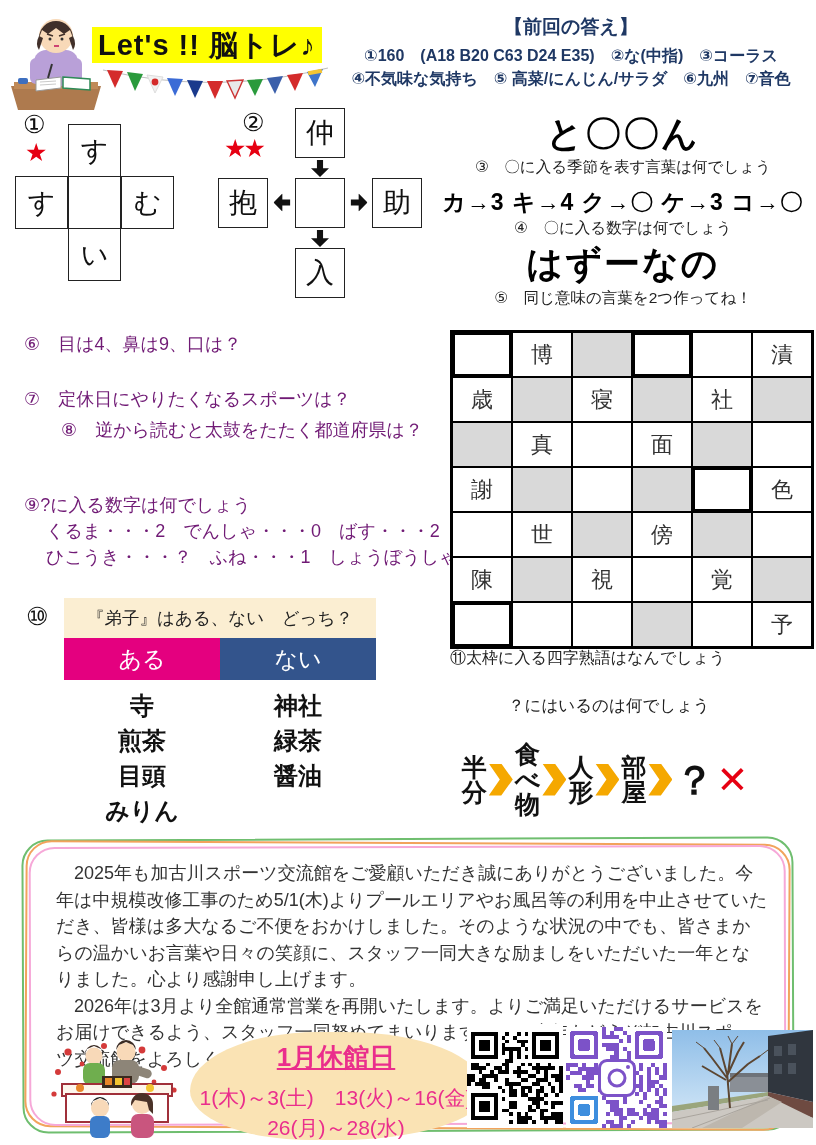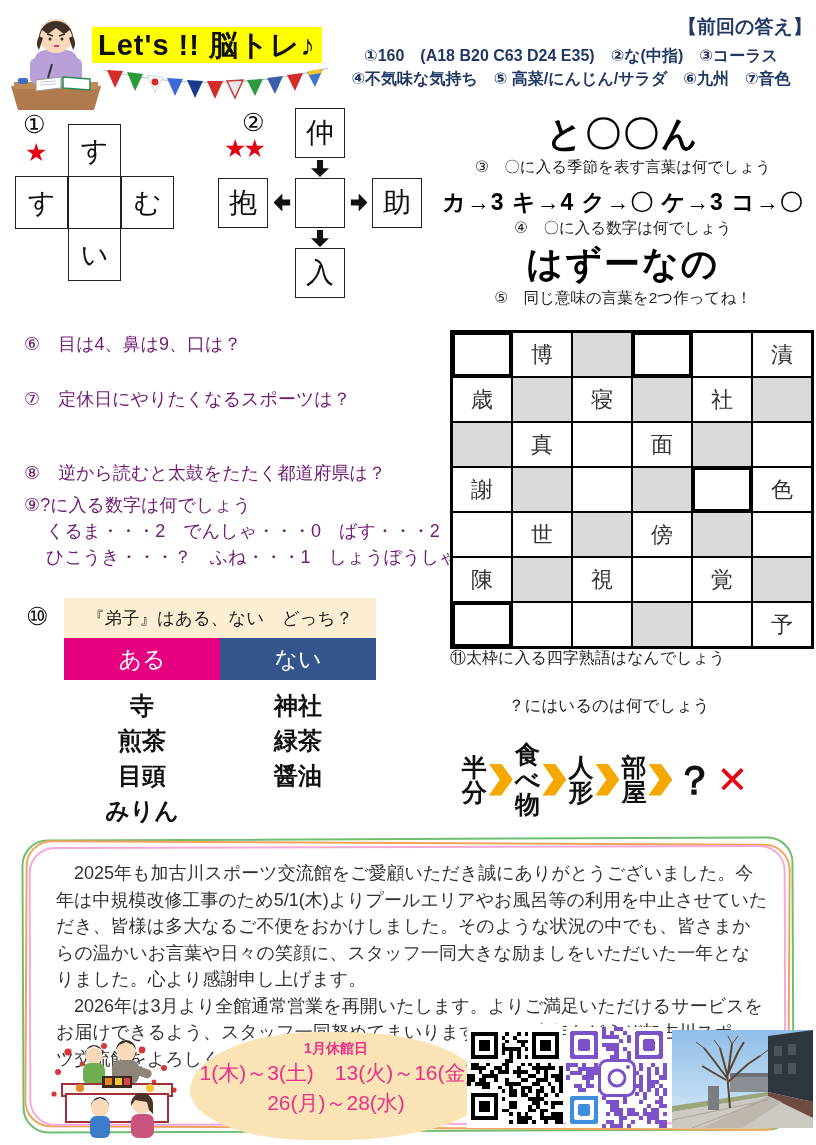--- a/index.html
+++ b/index.html
@@ -5,21 +5,21 @@
   html,body{margin:0;padding:0;background:#fff;}
   body{font-family:"Liberation Sans","DejaVu Sans",sans-serif;color:#111;}
   #page{position:relative;width:816px;height:1145px;background:#fff;overflow:hidden;margin:0 auto;}
 
   
   .person{position:absolute;left:6px;top:6px;width:100px;height:106px;}
   .title{position:absolute;left:92px;top:26px;font-size:29px;font-weight:bold;letter-spacing:1px;white-space:nowrap;}
   .title .hl{background:var(--yellow);padding:2px 6px;}
   .bunting{position:absolute;left:103px;top:66px;width:225px;height:42px;}
   .prev{position:absolute;left:330px;top:14px;width:482px;text-align:center;color:var(--navy);}
-  .prev-title{font-size:19px;font-weight:bold;margin-bottom:4px;text-align:right;}
+  .prev-title{font-size:19px;font-weight:bold;margin-bottom:4px;}
   .prev-line{font-size:16px;font-weight:bold;line-height:23px;white-space:nowrap;}
 
   
   .pz{position:absolute;}
   .pz-num{position:absolute;font-size:25px;}
   .pz-stars{position:absolute;color:var(--red);font-size:25px;letter-spacing:-3px;white-space:nowrap;}
   .cell{position:absolute;width:53px;height:53px;border:1.6px solid #222;box-sizing:border-box;
         display:flex;align-items:center;justify-content:center;font-size:27px;background:#fff;}
   .cell2{width:50px;height:50px;font-size:28px;}
   .barrow{position:absolute;width:18px;height:17px;background:#111;
@@ -75,21 +75,21 @@
   .nb-g{left:0;top:0;right:0;bottom:0;border:2.5px solid var(--bgreen);transform:rotate(-0.25deg);}
   .nb-o{left:3px;top:4px;right:4px;bottom:3px;border:2.5px solid var(--borange);transform:rotate(0.3deg);}
   .nb-p{left:7px;top:8px;right:8px;bottom:7px;border:2.5px solid var(--bpink);transform:rotate(-0.15deg);}
   .nb-text{position:absolute;left:34px;top:22px;width:712px;font-size:18px;line-height:26.5px;color:#333;}
   .nb-text p{margin:0;}
 
   .family{position:absolute;left:46px;top:1038px;width:142px;height:102px;}
   .blob{position:absolute;left:190px;top:1032px;width:292px;height:108px;background:var(--blob);
         border-radius:48% 52% 55% 45% / 60% 55% 45% 50%;}
   .blob-inner{position:absolute;left:0;top:8px;width:100%;text-align:center;color:var(--datepink);}
-  .blob-title{font-size:14px;font-weight:bold;margin-bottom:0;}
+  .blob-title{font-size:26px;font-weight:bold;text-decoration:underline;margin-bottom:8px;}
   .blob-line{font-size:21px;line-height:30px;white-space:nowrap;}
 
   .qr{position:absolute;background:#fff;}
   .qr1{left:467px;top:1024px;width:96px;height:104px;}
   .qr2{left:566px;top:1027px;width:101px;height:101px;}
   .ig-logo{position:absolute;left:50%;top:50%;width:32px;height:32px;transform:translate(-50%,-50%);
            background:#fff;border:3px solid var(--insta-purple);border-radius:9px;}
   .ig-lens{position:absolute;left:50%;top:50%;width:13px;height:13px;border:3px solid var(--insta-purple);
            border-radius:50%;transform:translate(-50%,-50%);}
   .ig-dot{position:absolute;right:3px;top:3px;width:4px;height:4px;background:var(--insta-purple);border-radius:50%;}
@@ -174,21 +174,21 @@
 
   <div class="rcol headline h-big" style="top:110px;">と〇〇ん</div>
   <div class="rcol qline" style="top:157px;">③　〇に入る季節を表す言葉は何でしょう</div>
   <div class="rcol headline h-mid" style="top:187px;">カ→3 キ→4 ク→〇 ケ→3  コ→〇</div>
   <div class="rcol headline h-big" style="top:240px;">はずーなの</div>
   <div class="rcol qline" style="top:218px;">④　〇に入る数字は何でしょう</div>
   <div class="rcol qline" style="top:288px;">⑤　同じ意味の言葉を2つ作ってね！</div>
 
   <div class="q" style="top:332px;">⑥　目は4、鼻は9、口は？</div>
   <div class="q" style="top:387px;">⑦　定休日にやりたくなるスポーツは？</div>
-  <div class="q" style="top:461px;">⑧　逆から読むと太鼓をたたく都道府県は？</div>
+  <div class="q" style="top:418px;margin-left:37px;">⑧　逆から読むと太鼓をたたく都道府県は？</div>
   <div class="q" style="top:492px;">
     <div>⑨?に入る数字は何でしょう</div>
     <div class="ind">くるま・・・2　でんしゃ・・・0　ばす・・・2</div>
     <div class="ind">ひこうき・・・？　ふね・・・1　しょうぼうしゃ・・・？</div>
   </div>
 
   <div class="cw">
       <div class="cw-cell thick"></div>
       <div class="cw-cell">博</div>
       <div class="cw-cell shaded"></div>

